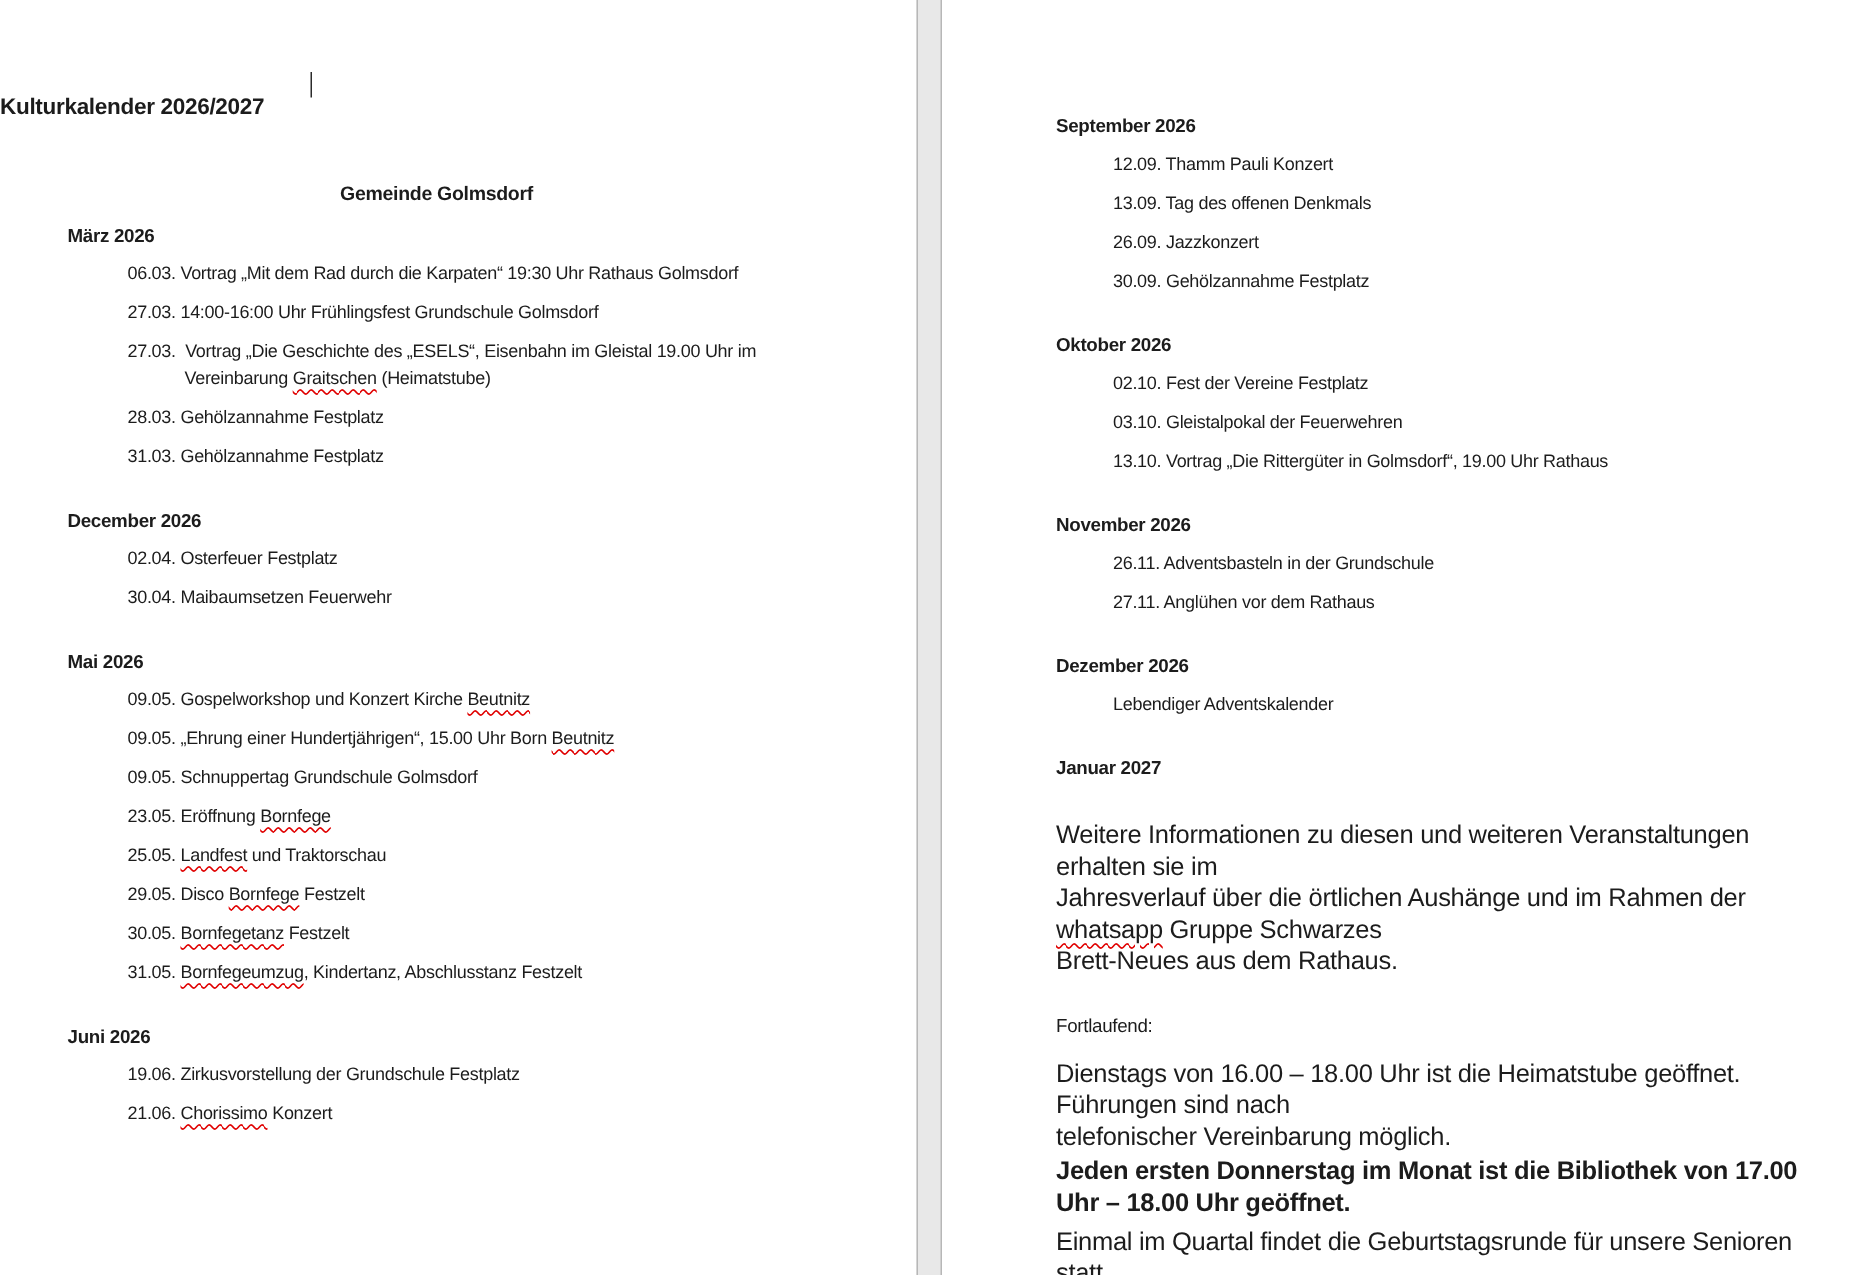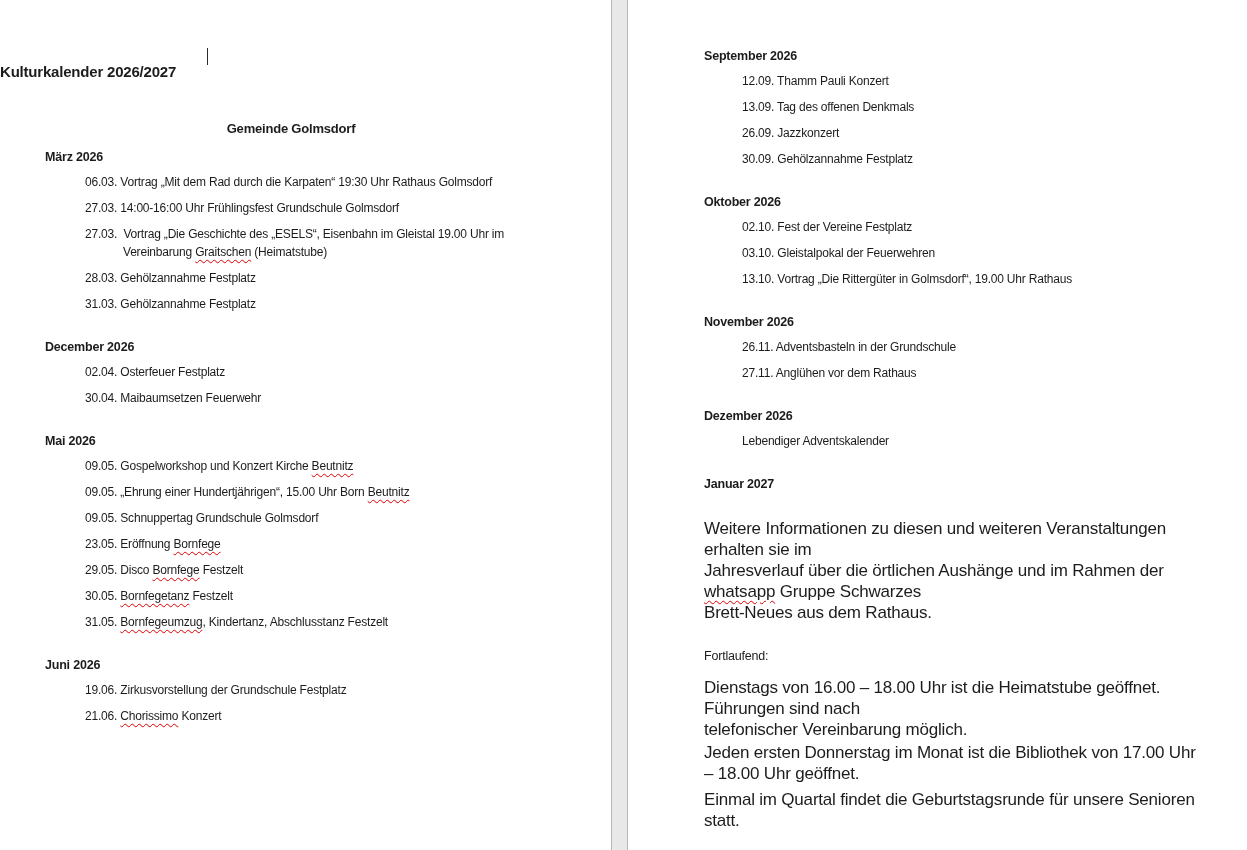--- a/index.html
+++ b/index.html
@@ -8,21 +8,21 @@
     background: #ffffff;
     font-family: "Liberation Sans", sans-serif;
     color: #1c1c1c;
     letter-spacing: -0.2px;
     overflow: hidden;
   }
   .canvas { position: relative; width: 1247px; height: 850px; }
 
   .page { position: absolute; top: 0; box-sizing: border-box; }
   #page1 { left: 0; width: 612px; height: 850px; }
-  #page2 { left: 627px; width: 620px; height: 850px; padding-top: 48px; }
+  #page2 { left: 627px; width: 620px; height: 850px; padding-top: 76px; }
 
   .page-gap {
     position: absolute; left: 611px; top: 0;
     width: 17px; height: 850px;
     background: #e8e8e8;
     border-left: 1px solid #b7b7b7;
     border-right: 1px solid #b7b7b7;
     box-sizing: border-box;
   }
 
@@ -53,21 +53,21 @@
   .event { margin: 0 0 9px 85px; font-size: 12px; line-height: 17px; white-space: pre; }
   #page2 .event { margin-left: 115px; }
   .event-line.continuation { margin-left: 38px; margin-top: 1px; }
 
   .paragraphs { margin-left: 77px; }
   .para { font-size: 17px; line-height: 21px; white-space: pre-wrap; max-width: 500px; }
   .para.bold { font-weight: normal; font-size: 12.5px; line-height: 17px; }
   .paragraphs .para:nth-child(1) { margin-top: 25px; }
   .paragraphs .para:nth-child(2) { margin-top: 25px; }
   .paragraphs .para:nth-child(3) { margin-top: 12px; }
-  .paragraphs .para:nth-child(4) { margin-top: 2px; }
+  .paragraphs .para:nth-child(4) { margin-top: 2px; font-weight: bold; }
   .paragraphs .para:nth-child(5) { margin-top: 5px; }
 
   .misspell {
     text-decoration-line: underline;
     text-decoration-style: wavy;
     text-decoration-color: #e00000;
     text-decoration-thickness: 1px;
     text-underline-offset: 2.5px;
   }
 </style>
@@ -93,20 +93,21 @@
           <div class="month-heading">December 2026</div>
           <div class="event"><div class="event-line"><span>02.04. Osterfeuer Festplatz</span></div></div>
           <div class="event"><div class="event-line"><span>30.04. Maibaumsetzen Feuerwehr</span></div></div>
         </div>
         <div class="section">
           <div class="month-heading">Mai 2026</div>
           <div class="event"><div class="event-line"><span>09.05. Gospelworkshop und Konzert Kirche </span><span class="misspell">Beutnitz</span></div></div>
           <div class="event"><div class="event-line"><span>09.05. „Ehrung einer Hundertjährigen“, 15.00 Uhr Born </span><span class="misspell">Beutnitz</span></div></div>
           <div class="event"><div class="event-line"><span>09.05. Schnuppertag Grundschule Golmsdorf</span></div></div>
           <div class="event"><div class="event-line"><span>23.05. Eröffnung </span><span class="misspell">Bornfege</span></div></div>
+          <div class="event"><div class="event-line"><span>25.05. </span><span class="misspell">Landfest</span><span> und Traktorschau</span></div></div>
           <div class="event"><div class="event-line"><span>29.05. Disco </span><span class="misspell">Bornfege</span><span> Festzelt</span></div></div>
           <div class="event"><div class="event-line"><span>30.05. </span><span class="misspell">Bornfegetanz</span><span> Festzelt</span></div></div>
           <div class="event"><div class="event-line"><span>31.05. </span><span class="misspell">Bornfegeumzug</span><span>, Kindertanz, Abschlusstanz Festzelt</span></div></div>
         </div>
         <div class="section">
           <div class="month-heading">Juni 2026</div>
           <div class="event"><div class="event-line"><span>19.06. Zirkusvorstellung der Grundschule Festplatz</span></div></div>
           <div class="event"><div class="event-line"><span>21.06. </span><span class="misspell">Chorissimo</span><span> Konzert</span></div></div>
         </div>
       </div>

